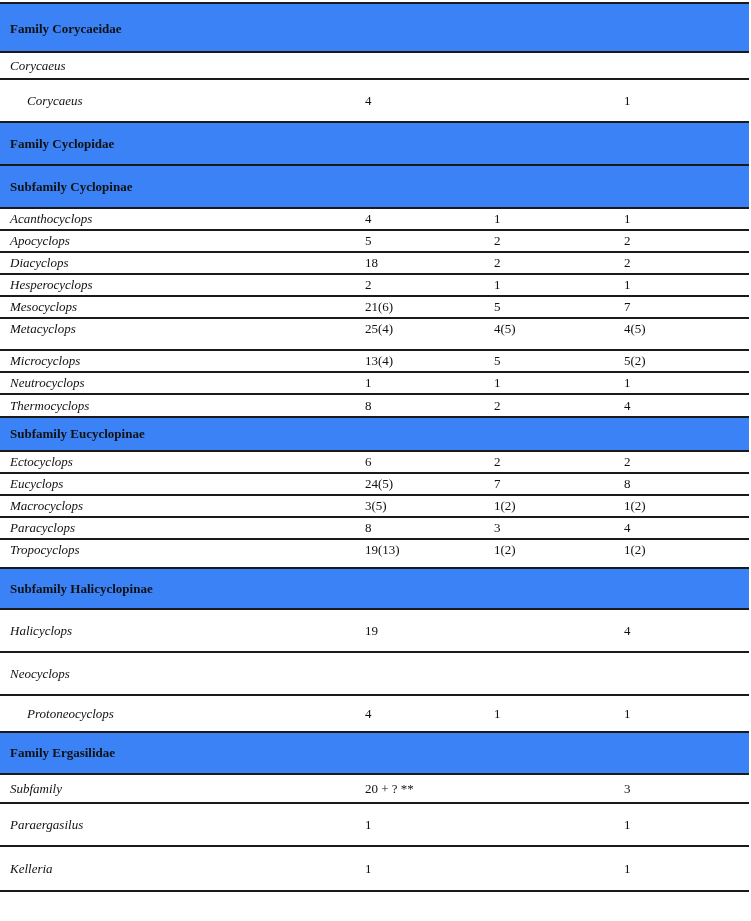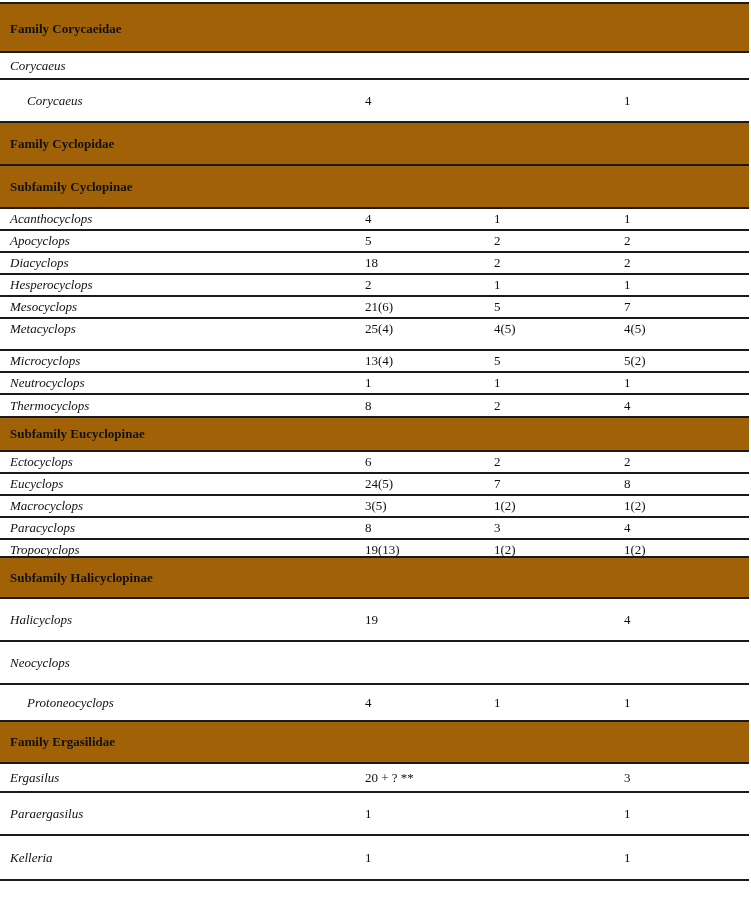--- a/index.html
+++ b/index.html
@@ -1,20 +1,20 @@
 <!DOCTYPE html>
 <html><head>
 <meta charset="utf-8">
 <style>
   html, body { margin: 0; padding: 0; background: #ffffff; }
   body { width: 751px; height: 921px; overflow: hidden; position: relative; font-family: "Liberation Serif", "DejaVu Serif", serif; color: #111; }
   #tbl { position: absolute; left: 0; top: 2px; width: 749px; }
   .row { position: relative; width: 749px; box-sizing: border-box; border-bottom: 2px solid #1a1a1a; display: flex; align-items: center; }
   .row.first { border-top: 2px solid #1a1a1a; }
-  .row.shade { background: #a16207; }
+  .row.shade { background: #3b82f6; }
   .cell { position: absolute; font-size: 13px; line-height: 16px; white-space: nowrap; }
   .c0 { left: 10px; }
   .c0.indent { left: 27px; }
   .c1 { left: 365px; }
   .c2 { left: 494px; }
   .c3 { left: 624px; }
   .italic { font-style: italic; }
   .bold { font-weight: bold; }
 </style>
 </head>
@@ -116,21 +116,21 @@
       <span class="cell c1" style="top: 2px;">3(5)</span>
       <span class="cell c2" style="top: 2px;">1(2)</span>
       <span class="cell c3" style="top: 2px;">1(2)</span>
     </div>
     <div class="row" style="height: 22px;">
       <span class="cell c0 italic" style="top: 2px;">Paracyclops</span>
       <span class="cell c1" style="top: 2px;">8</span>
       <span class="cell c2" style="top: 2px;">3</span>
       <span class="cell c3" style="top: 2px;">4</span>
     </div>
-    <div class="row" style="height: 18px;">
+    <div class="row" style="height: 29px;">
       <span class="cell c0 italic" style="top: 2px;">Tropocyclops</span>
       <span class="cell c1" style="top: 2px;">19(13)</span>
       <span class="cell c2" style="top: 2px;">1(2)</span>
       <span class="cell c3" style="top: 2px;">1(2)</span>
     </div>
     <div class="row shade" style="height: 41px;">
       <span class="cell c0 bold" style="top: 12px;">Subfamily Halicyclopinae</span>
     </div>
     <div class="row" style="height: 43px;">
       <span class="cell c0 italic" style="top: 13px;">Halicyclops</span>
@@ -147,21 +147,21 @@
     <div class="row" style="height: 37px;">
       <span class="cell c0 italic indent" style="top: 10px;">Protoneocyclops</span>
       <span class="cell c1" style="top: 10px;">4</span>
       <span class="cell c2" style="top: 10px;">1</span>
       <span class="cell c3" style="top: 10px;">1</span>
     </div>
     <div class="row shade" style="height: 42px;">
       <span class="cell c0 bold" style="top: 12px;">Family Ergasilidae</span>
     </div>
     <div class="row" style="height: 29px;">
-      <span class="cell c0 italic" style="top: 6px;">Ergasilus</span>
+      <span class="cell c0 italic" style="top: 6px;">Subfamily</span>
       <span class="cell c1" style="top: 6px;">20 + ?  **</span>
       <span class="cell c2" style="top: 6px;"></span>
       <span class="cell c3" style="top: 6px;">3</span>
     </div>
     <div class="row" style="height: 43px;">
       <span class="cell c0 italic" style="top: 13px;">Paraergasilus</span>
       <span class="cell c1" style="top: 13px;">1</span>
       <span class="cell c2" style="top: 13px;"></span>
       <span class="cell c3" style="top: 13px;">1</span>
     </div>

